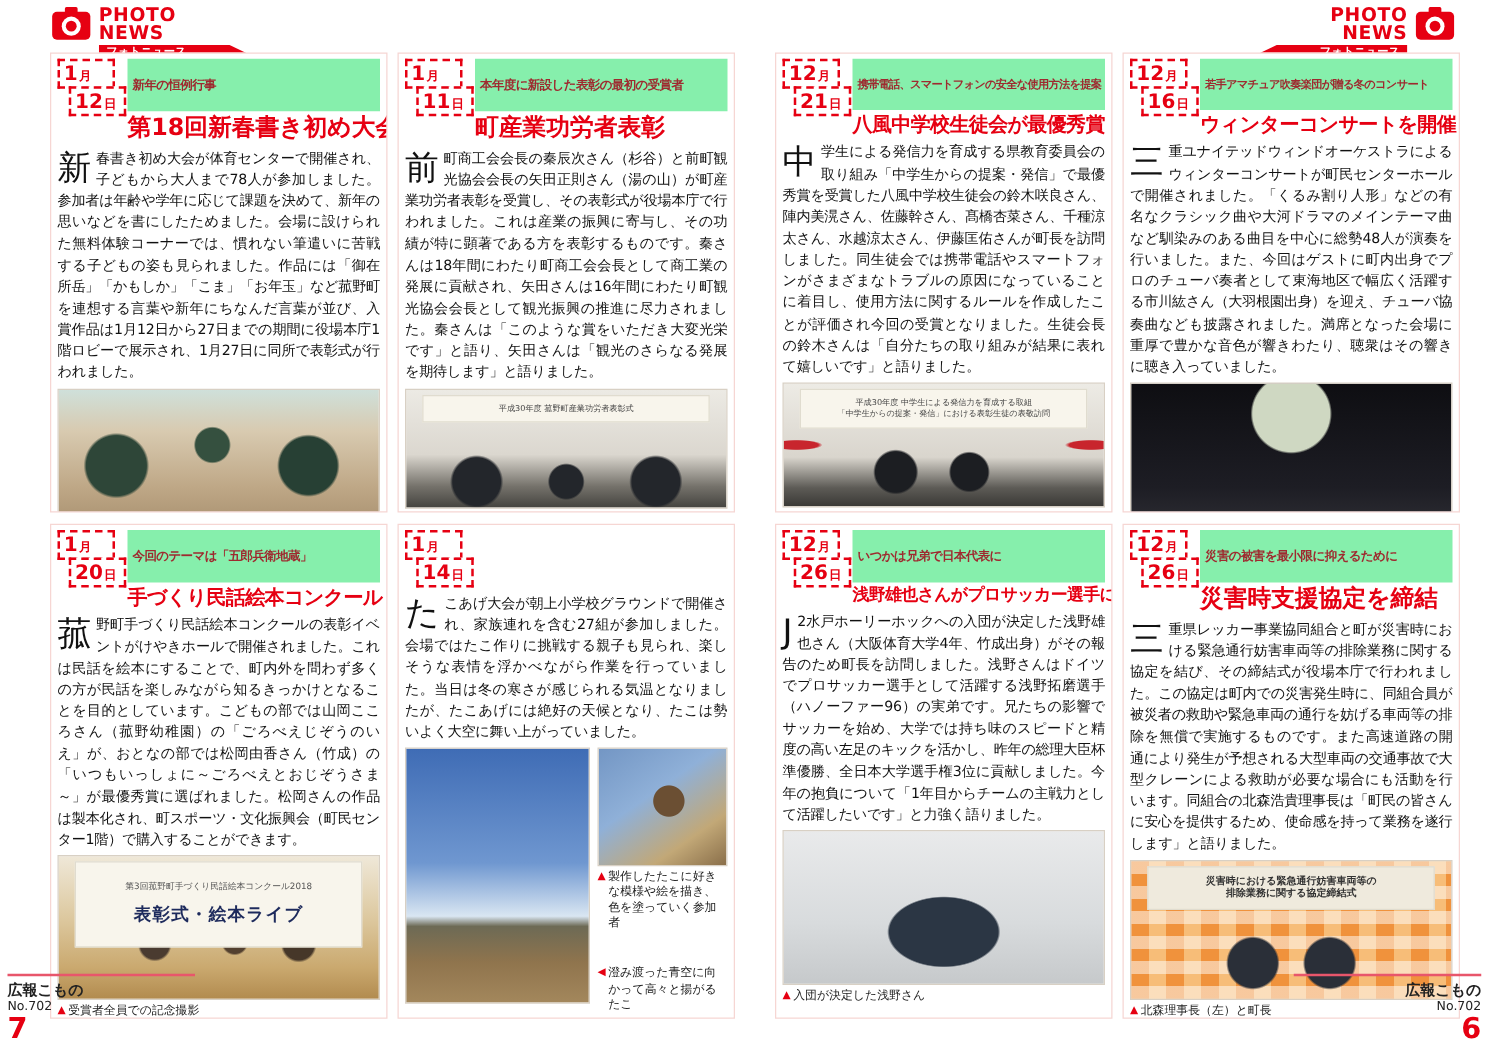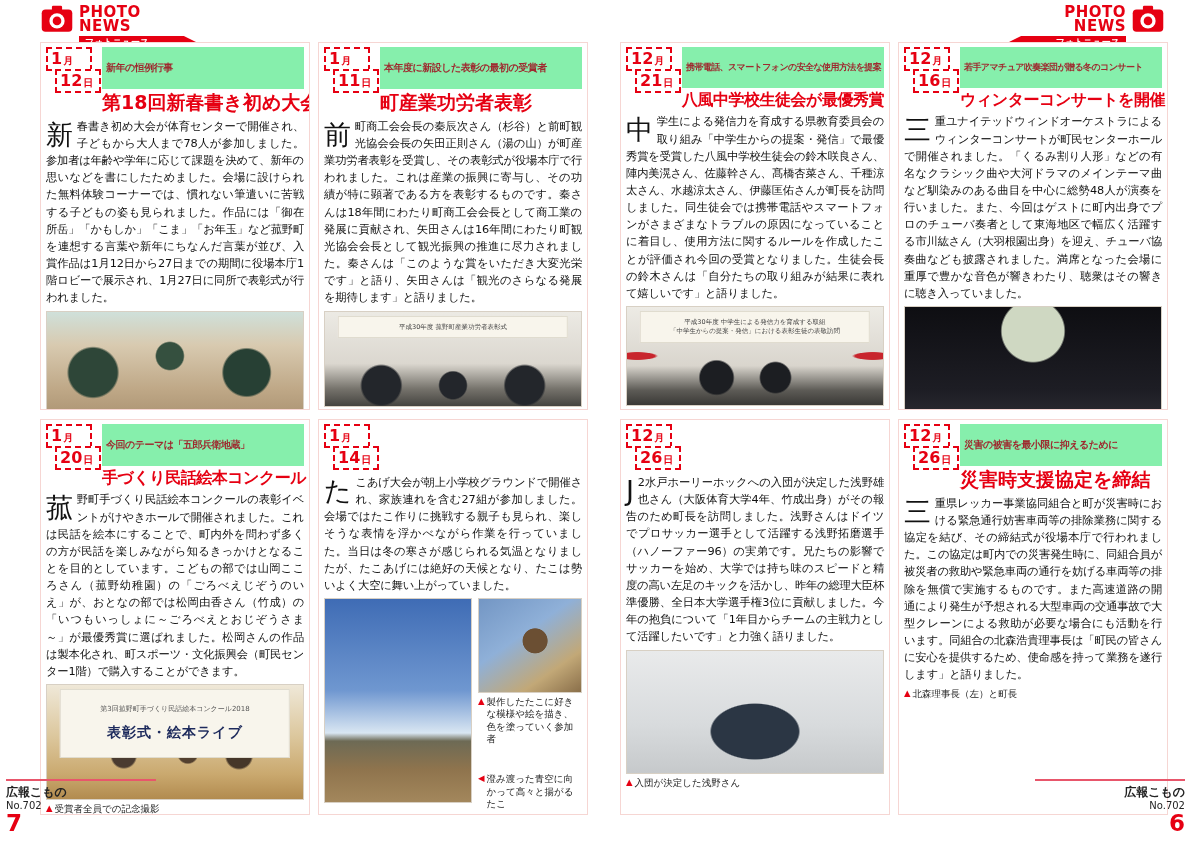--- a/index.html
+++ b/index.html
@@ -305,20 +305,24 @@
         <div class="date-badge">
           <div class="date-box month">
               <span class="date-num">12</span>
               <span class="date-unit">月</span>
             </div>
           <div class="date-box day">
               <span class="date-num">26</span>
               <span class="date-unit">日</span>
             </div>
         </div>
+        <div class="head-right">
+          <div class="category">いつかは兄弟で日本代表に</div>
+          <h2 class="headline hl13">浅野雄也さんがプロサッカー選手に</h2>
+        </div>
       </div>
       <p class="body-text"><span class="dropcap">J</span><span>2水戸ホーリーホックへの入団が決定した浅野雄也さん（大阪体育大学4年、竹成出身）がその報告のため町長を訪問しました。浅野さんはドイツでプロサッカー選手として活躍する浅野拓磨選手（ハノーファー96）の実弟です。兄たちの影響でサッカーを始め、大学では持ち味のスピードと精度の高い左足のキックを活かし、昨年の総理大臣杯準優勝、全日本大学選手権3位に貢献しました。今年の抱負について「1年目からチームの主戦力として活躍したいです」と力強く語りました。</span></p>
       <div class="photo ph7"></div>
       <div class="caption">
           <span class="marker">▲</span>
           <span>入団が決定した浅野さん</span>
         </div>
     </div>
   </div>
 
@@ -357,20 +361,24 @@
               <span class="date-num">26</span>
               <span class="date-unit">日</span>
             </div>
         </div>
         <div class="head-right">
           <div class="category">災害の被害を最小限に抑えるために</div>
           <h2 class="headline hl19">災害時支援協定を締結</h2>
         </div>
       </div>
       <p class="body-text"><span class="dropcap">三</span><span>重県レッカー事業協同組合と町が災害時における緊急通行妨害車両等の排除業務に関する協定を結び、その締結式が役場本庁で行われました。この協定は町内での災害発生時に、同組合員が被災者の救助や緊急車両の通行を妨げる車両等の排除を無償で実施するものです。また高速道路の開通により発生が予想される大型車両の交通事故で大型クレーンによる救助が必要な場合にも活動を行います。同組合の北森浩貴理事長は「町民の皆さんに安心を提供するため、使命感を持って業務を遂行します」と語りました。</span></p>
+      <div class="photo ph8">
+        <div class="photo-banner banner8">災害時における緊急通行妨害車両等の
+排除業務に関する協定締結式</div>
+      </div>
       <div class="caption">
           <span class="marker">▲</span>
           <span>北森理事長（左）と町長</span>
         </div>
     </div>
   </div>
 
   <div class="footer footer-left">
     <div class="footer-rule"></div>
     <div class="footer-pub">広報こもの</div>

